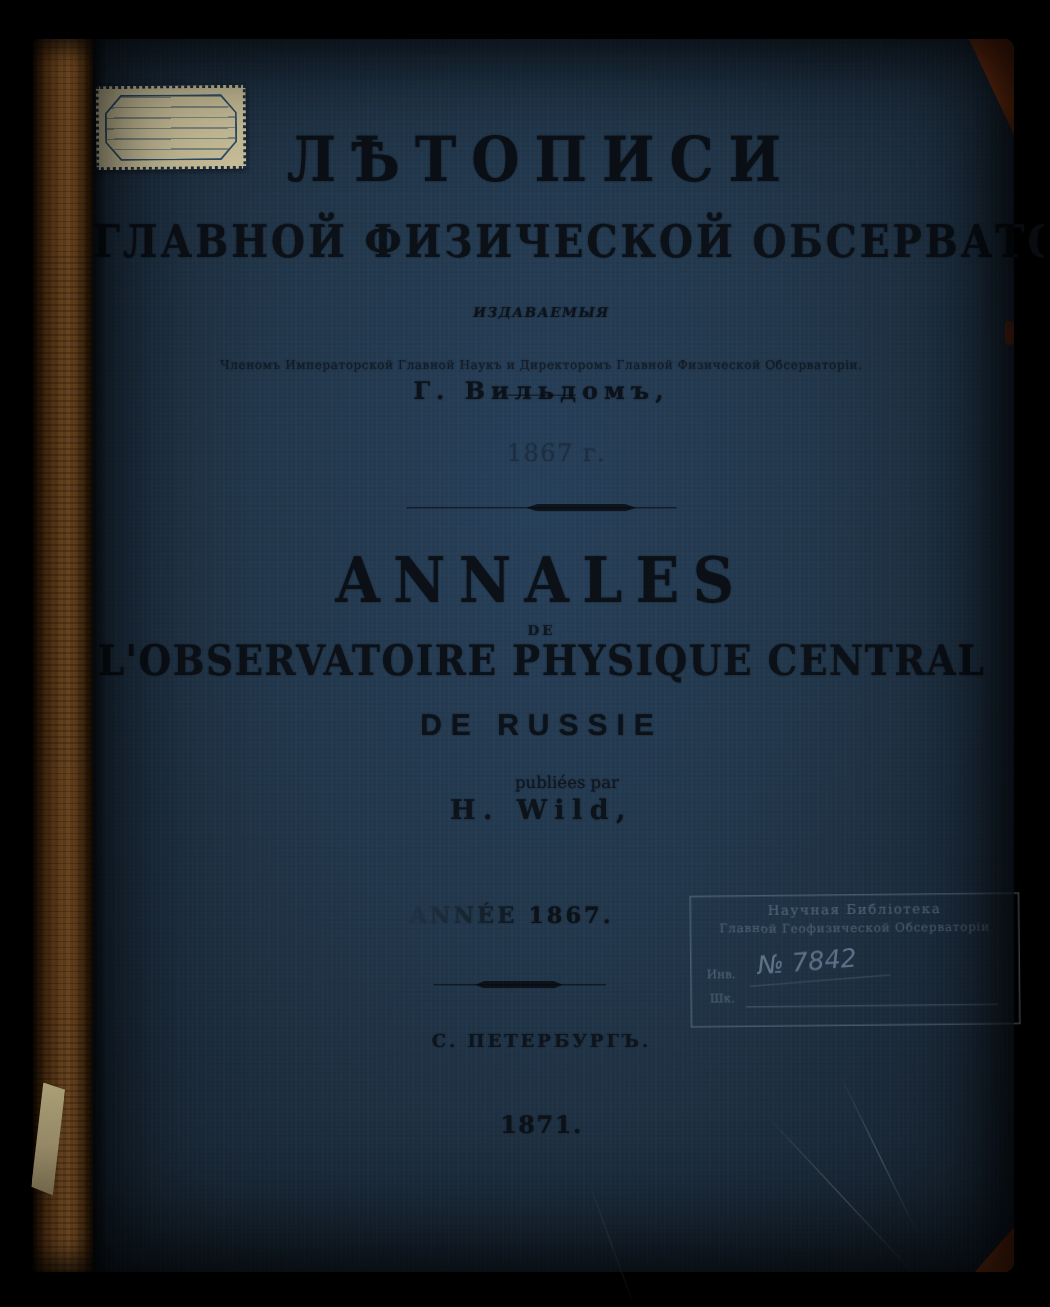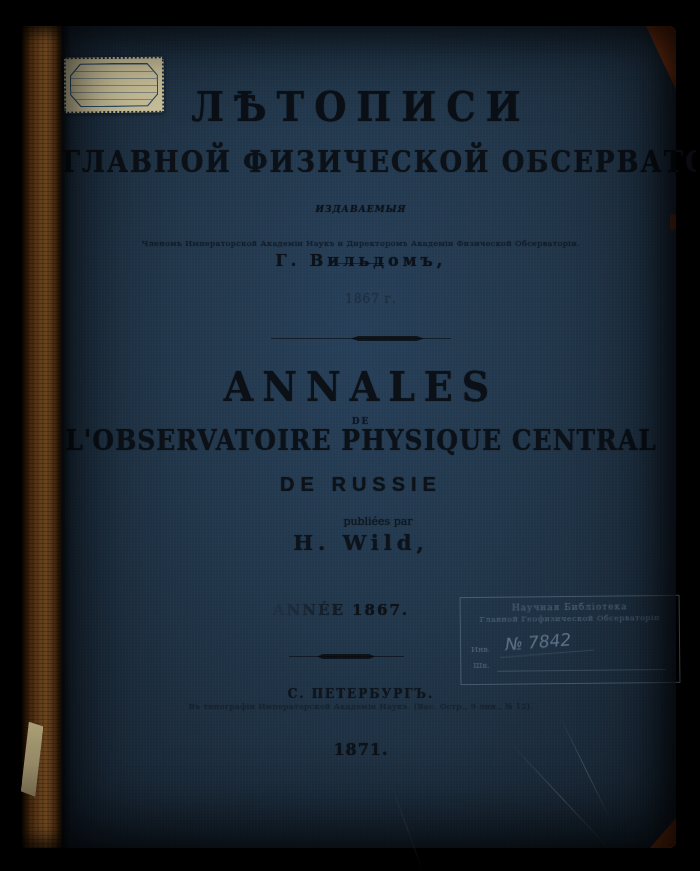--- a/index.html
+++ b/index.html
@@ -55,28 +55,28 @@
   .text-layer{position:absolute;left:0;right:16px;top:0;bottom:0;color:#0a0d12;}
   .t{position:absolute;left:0;right:0;text-align:center;white-space:nowrap;
      text-shadow:0 0 1px rgba(10,13,18,.9);}
   .ru-title{top:58px;font-size:37px;font-weight:bold;letter-spacing:10px;transform:scaleY(1.12);opacity:.92;}
   .ru-sub{top:121px;font-size:26px;font-weight:bold;letter-spacing:2px;transform:scaleY(1.15);opacity:.9;}
   .ru-edlabel{top:178px;font-size:9px;font-weight:bold;letter-spacing:1px;opacity:.85;font-style:italic;}
   .ru-editor{top:189px;font-size:16px;font-weight:bold;letter-spacing:4px;opacity:.88;margin-top:36px;}
   .ru-titles{top:213px;font-size:8px;letter-spacing:.4px;opacity:.68;}
   .rule-short{position:absolute;top:237px;left:50%;width:46px;margin-left:-23px;height:1px;
     background:rgba(8,10,14,.55);}
-  .year-note{top:266px;font-size:12px;letter-spacing:1px;opacity:.32;margin-left:20px;}
+  .year-note{top:266px;font-size:16px;letter-spacing:1px;opacity:.32;margin-left:20px;}
   .fr-title{top:338px;font-size:38px;font-weight:bold;letter-spacing:9px;transform:scaleY(1.1);opacity:.92;}
   .fr-de{top:390px;font-size:9px;font-weight:bold;letter-spacing:2px;opacity:.78;}
   .fr-sub1{top:400px;font-size:25px;font-weight:bold;letter-spacing:1px;transform:scaleY(1.12);opacity:.9;}
   .fr-sub2{top:447px;font-size:20px;font-weight:bold;letter-spacing:6px;
     font-family:Liberation Sans, sans-serif;opacity:.88;}
   .fr-publabel{top:489px;font-size:11px;opacity:.78;padding-left:34px;}
-  .fr-publisher{top:504px;font-size:21px;font-weight:bold;letter-spacing:5px;opacity:.85;}
+  .fr-publisher{top:504px;font-size:18px;font-weight:bold;letter-spacing:5px;opacity:.85;}
   .fr-titles{top:529px;font-size:7.5px;opacity:.55;}
   .fr-year{top:575px;font-size:15px;font-weight:bold;letter-spacing:2px;transform:translateX(-20px);
     -webkit-mask-image:linear-gradient(90deg,rgba(0,0,0,.18) 40%,#000 53%);
     mask-image:linear-gradient(90deg,rgba(0,0,0,.18) 40%,#000 53%);opacity:.88;}
   .imp-city{top:661px;font-size:12px;font-weight:bold;letter-spacing:2px;opacity:.8;}
   .imp-printer{top:676px;font-size:8px;letter-spacing:.4px;opacity:.45;}
   .imp-year{top:689px;font-size:16px;font-weight:bold;letter-spacing:1px;opacity:.85;margin-top:25px;}
 
   
   .frule{position:absolute;height:5px;}
@@ -132,21 +132,21 @@
             <div class="lf lf4"></div>
           </div>
         </div>
       </div>
 
       <div class="text-layer">
         <div class="t ru-title">ЛѢТОПИСИ</div>
         <div class="t ru-sub">ГЛАВНОЙ ФИЗИЧЕСКОЙ ОБСЕРВАТОРІИ</div>
         <div class="t ru-edlabel">ИЗДАВАЕМЫЯ</div>
         <div class="t ru-editor">Г. Вильдомъ,</div>
-        <div class="t ru-titles">Членомъ Императорской Академіи Наукъ и Директоромъ Академіи Физической Обсерваторіи.</div>
+        <div class="t ru-titles">Членомъ Императорской Главной Наукъ и Директоромъ Главной Физической Обсерваторіи.</div>
 
         <div class="rule-short"></div>
         <div class="t year-note">1867 г.</div>
 
         <div class="frule fr-rule-1">
           <div class="fl"></div>
           <div class="fd"></div>
         </div>
 
         <div class="t fr-title">ANNALES</div>
@@ -156,21 +156,20 @@
         <div class="t fr-publabel">publiées par</div>
         <div class="t fr-publisher">H. Wild,</div>
         <div class="t fr-year">ANNÉE 1867.</div>
 
         <div class="frule fr-rule-2">
           <div class="fl"></div>
           <div class="fd"></div>
         </div>
 
         <div class="t imp-city">С. ПЕТЕРБУРГЪ.</div>
-        <div class="t imp-printer">Въ типографіи Императорской Академіи Наукъ. (Вас. Остр., 9 лин., № 12).</div>
         <div class="t imp-year">1871.</div>
       </div>
 
       <div class="stamp">
         <div class="s stamp-l1">Научная Библіотека</div>
         <div class="s stamp-l2">Главной Геофизической Обсерваторіи</div>
         <div class="s stamp-inv">Инв.</div>
         <div class="s stamp-num">№ 7842</div>
         <div class="s stamp-shk">Шк.</div>
         <div class="stamp-shk-line"></div>

